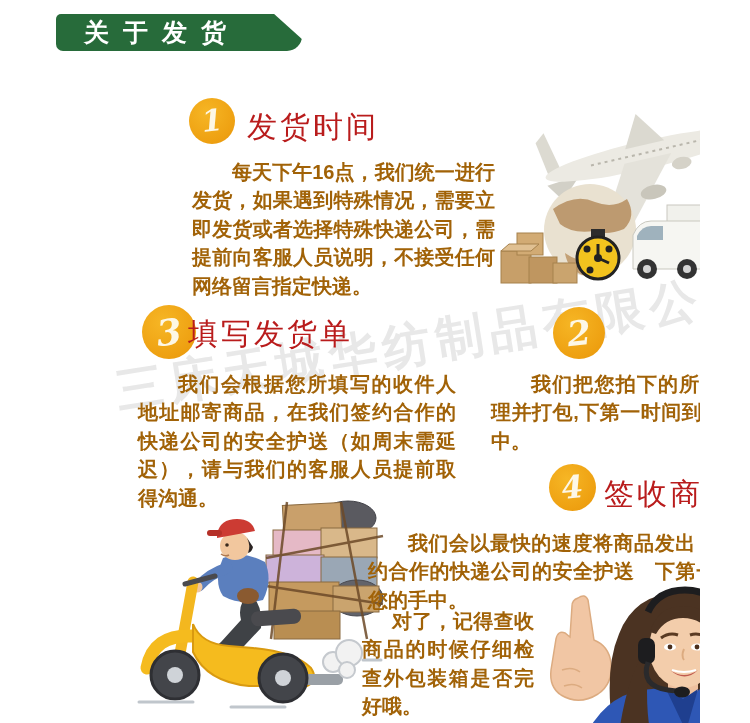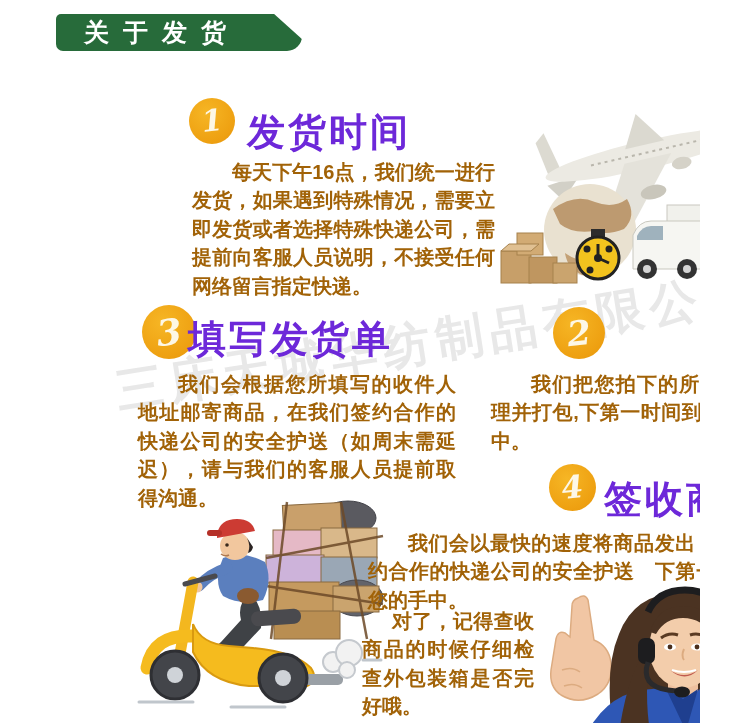--- a/index.html
+++ b/index.html
@@ -53,22 +53,22 @@
     font-style:italic;font-weight:bold;
     z-index:6;
   }
   .badge span{display:block;transform:rotate(-6deg);}
   .b1{left:139px;top:90px;width:46px;height:46px;font-size:30px;line-height:46px;}
   .b3{left:92px;top:297px;width:54px;height:54px;font-size:36px;line-height:54px;}
   .b2{left:503px;top:299px;width:52px;height:52px;font-size:34px;line-height:52px;}
   .b4{left:499px;top:456px;width:47px;height:47px;font-size:31px;line-height:47px;}
   .step-title{
     position:absolute;z-index:6;
-    color:#6d28d9;font-weight:bold;
-    font-size:38px;letter-spacing:3px;white-space:nowrap;
+    color:#b91c1c;font-weight:normal;
+    font-size:30px;letter-spacing:3px;white-space:nowrap;
   }
   .t1{left:197px;top:99px;}
   .t3{left:138px;top:306px;}
   .t2{left:566px;top:306px;}
   .t4{left:554px;top:466px;}
   
   .para{
     position:absolute;z-index:6;
     color:#a16207;font-weight:bold;
     font-size:20px;line-height:1.42;

